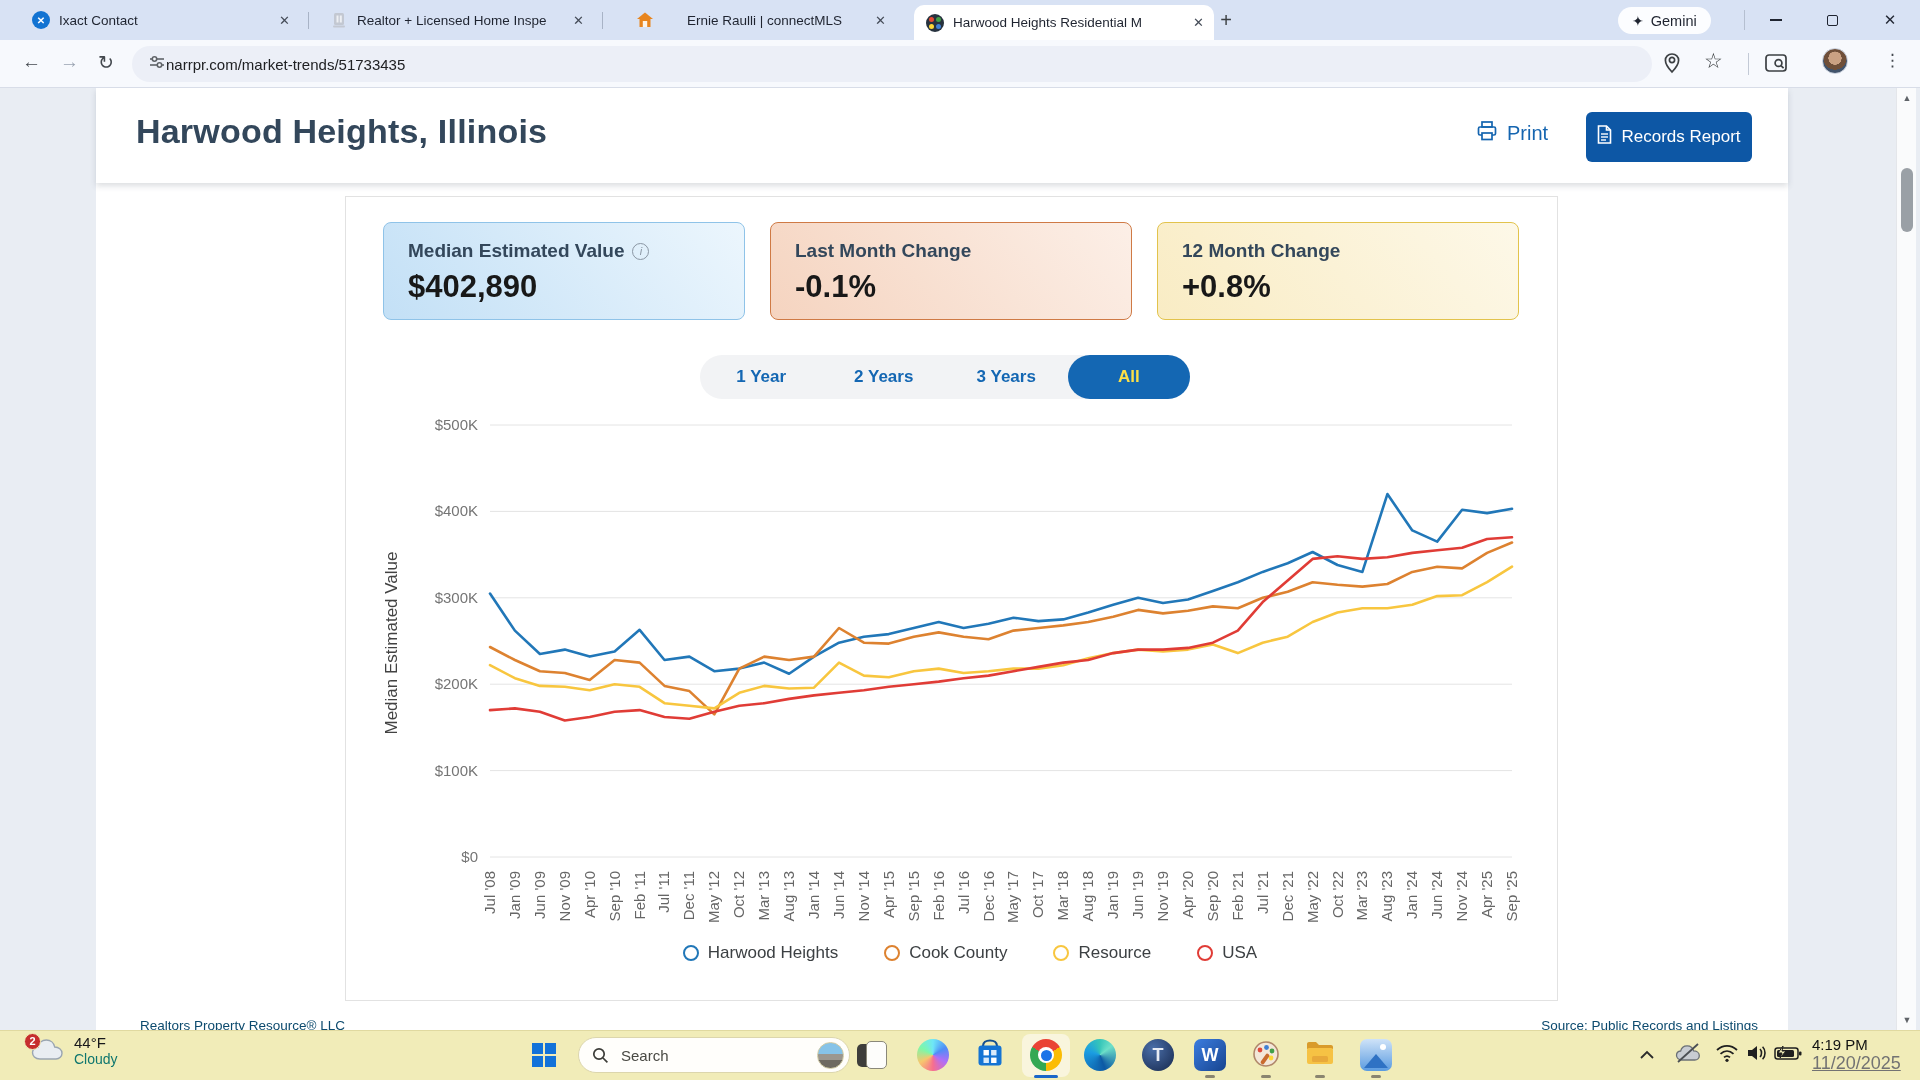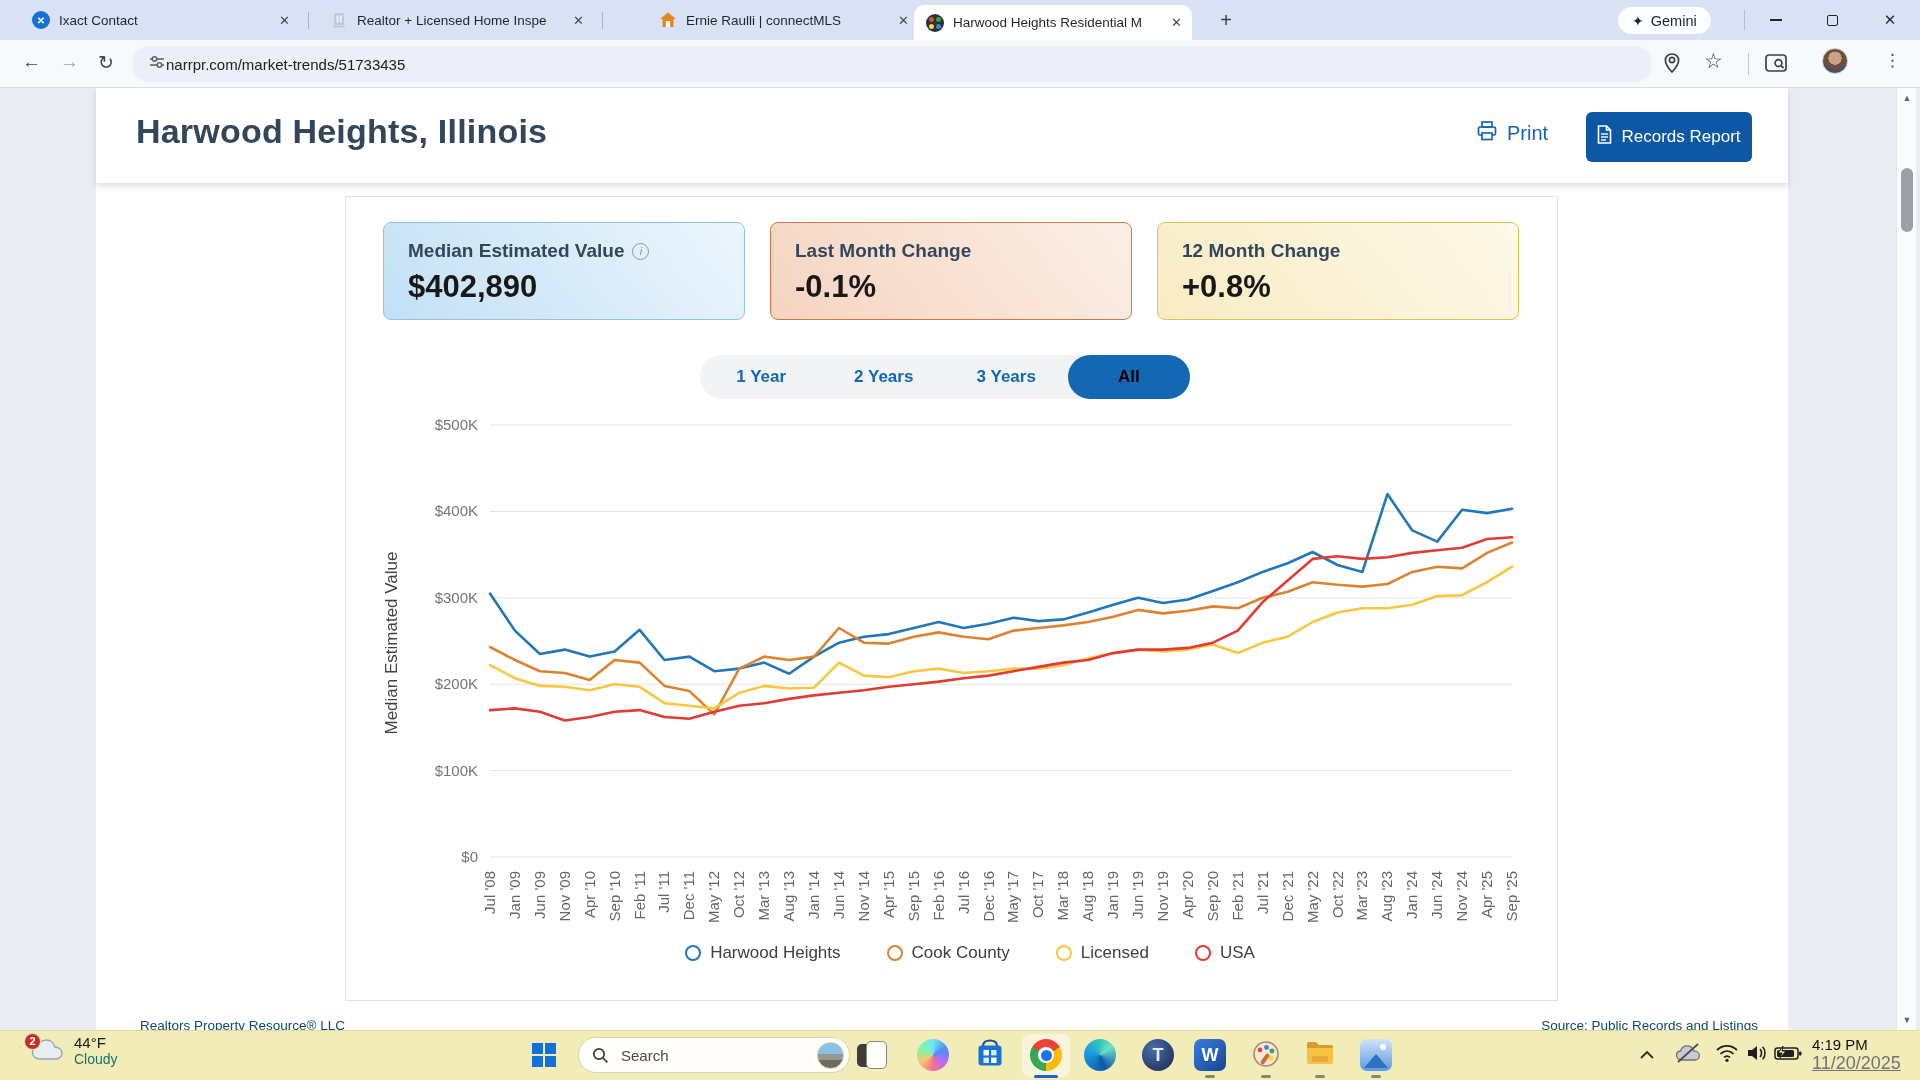--- a/index.html
+++ b/index.html
@@ -51,21 +51,21 @@
   .stat-card { position:absolute; top:134px; height:98px; width:362px; border-radius:8px; padding:17px 24px; }
   .stat-label { font-size:19px; font-weight:bold; color:#33475b; display:flex; align-items:center; gap:8px; }
   .stat-value { font-size:31px; font-weight:bold; color:#181818; margin-top:7px; }
   #stat-card-0 { left:383px; background:linear-gradient(50deg,#c3e0f6,#ecf6fd); border:1.5px solid #8fc3e8; }
   #stat-card-1 { left:770px; background:linear-gradient(50deg,#f5d4c0,#fcefe7); border:1.5px solid #cf7a45; }
   #stat-card-2 { left:1157px; background:linear-gradient(50deg,#f9ecc4,#fdf8e8); border:1.5px solid #e2c34c; }
   .info-ic { width:17px; height:17px; border:1.4px solid #8a96a3; border-radius:50%; color:#8a96a3; font-size:11px; font-weight:normal; display:inline-flex; align-items:center; justify-content:center; font-style:italic; }
 
   #range-tabs { position:absolute; left:700px; top:267px; width:490px; height:44px; background:#f2f3f5; border-radius:22px; display:flex; }
   .range-tab { flex:1; display:flex; align-items:center; justify-content:center; font-size:17px; font-weight:bold; color:#1467b3; cursor:pointer; border-radius:22px; }
-  .range-tab.active { background:#1467b3; color:#000000; }
+  .range-tab.active { background:#1467b3; color:#fde047; }
 
   #axis-title { position:absolute; left:262px; top:545px; width:260px; text-align:center; font-size:17px; color:#424242; transform:rotate(-90deg); }
   #chart-wrap { position:absolute; left:400px; top:317px; width:1140px; height:560px; }
   #chart-svg text { font-family:"Liberation Sans", sans-serif; }
   #chart-legend { position:absolute; left:430px; top:855px; width:1080px; display:flex; justify-content:center; gap:46px; }
   .legend-item { display:flex; align-items:center; gap:9px; }
   .legend-ring { width:16px; height:16px; border-radius:50%; border:2px solid #888; background:#fff; }
   .legend-label { font-size:17px; color:#3c4043; }
 
   .footer-text { position:absolute; top:930px; font-size:13.5px; color:#0c4a6e; }
@@ -128,33 +128,33 @@
             <rect x="6.5" y="4.5" width="2" height="7" fill="#eef0f4"></rect>
             <rect x="9.8" y="4.5" width="2" height="7" fill="#eef0f4"></rect>
             <rect x="3" y="14.5" width="12" height="2" rx="1" fill="#c3c8d2"></rect>
           </svg>
       </span>
       <span class="tab-title">Realtor + Licensed Home Inspe</span>
       <span class="tab-close">✕</span>
     </div>
     <div class="tab-divider" style="left:602px;"></div>
 
-    <div class="tab" style="left:647px;width:272px;">
+    <div class="tab" style="left:624px;width:272px;gap:24px;">
       <span class="favicon">
         <svg width="18" height="18" viewBox="0 0 18 18">
             <polygon points="9,1.5 17,8 1,8" fill="#e8851e"></polygon>
             <rect x="3.5" y="8" width="11" height="8" fill="#e8851e"></rect>
             <rect x="6.8" y="10" width="4.4" height="6" fill="#fdf4e8"></rect>
           </svg>
       </span>
       <span class="tab-title">Ernie Raulli | connectMLS</span>
       <span class="tab-close">✕</span>
     </div>
 
-    <div class="tab active" style="left:914px;width:278px;">
+    <div class="tab active" style="left:914px;width:300px;">
       <span class="favicon fav-rpr">
         <i style="left:3px;top:3px;background:#e64a33;"></i>
         <i style="left:10px;top:3px;background:#43a047;"></i>
         <i style="left:3px;top:10px;background:#fdd835;"></i>
         <i style="left:10px;top:10px;background:#3f7fd4;"></i>
       </span>
       <span class="tab-title">Harwood Heights Residential M</span>
       <span class="tab-close">✕</span>
     </div>
 
@@ -335,21 +335,21 @@
         <div class="legend-item">
           <span class="legend-ring" style="border-color: rgb(33, 119, 184);"></span>
           <span class="legend-label">Harwood Heights</span>
         </div>
         <div class="legend-item">
           <span class="legend-ring" style="border-color: rgb(221, 130, 48);"></span>
           <span class="legend-label">Cook County</span>
         </div>
         <div class="legend-item">
           <span class="legend-ring" style="border-color: rgb(248, 198, 63);"></span>
-          <span class="legend-label">Licensed</span>
+          <span class="legend-label">Resource</span>
         </div>
         <div class="legend-item">
           <span class="legend-ring" style="border-color: rgb(224, 60, 54);"></span>
           <span class="legend-label">USA</span>
         </div>
       </div>
 
     <div class="footer-text" id="footer-left">Realtors Property Resource® LLC</div>
     <div class="footer-text" id="footer-right">Source: Public Records and Listings</div>
 

